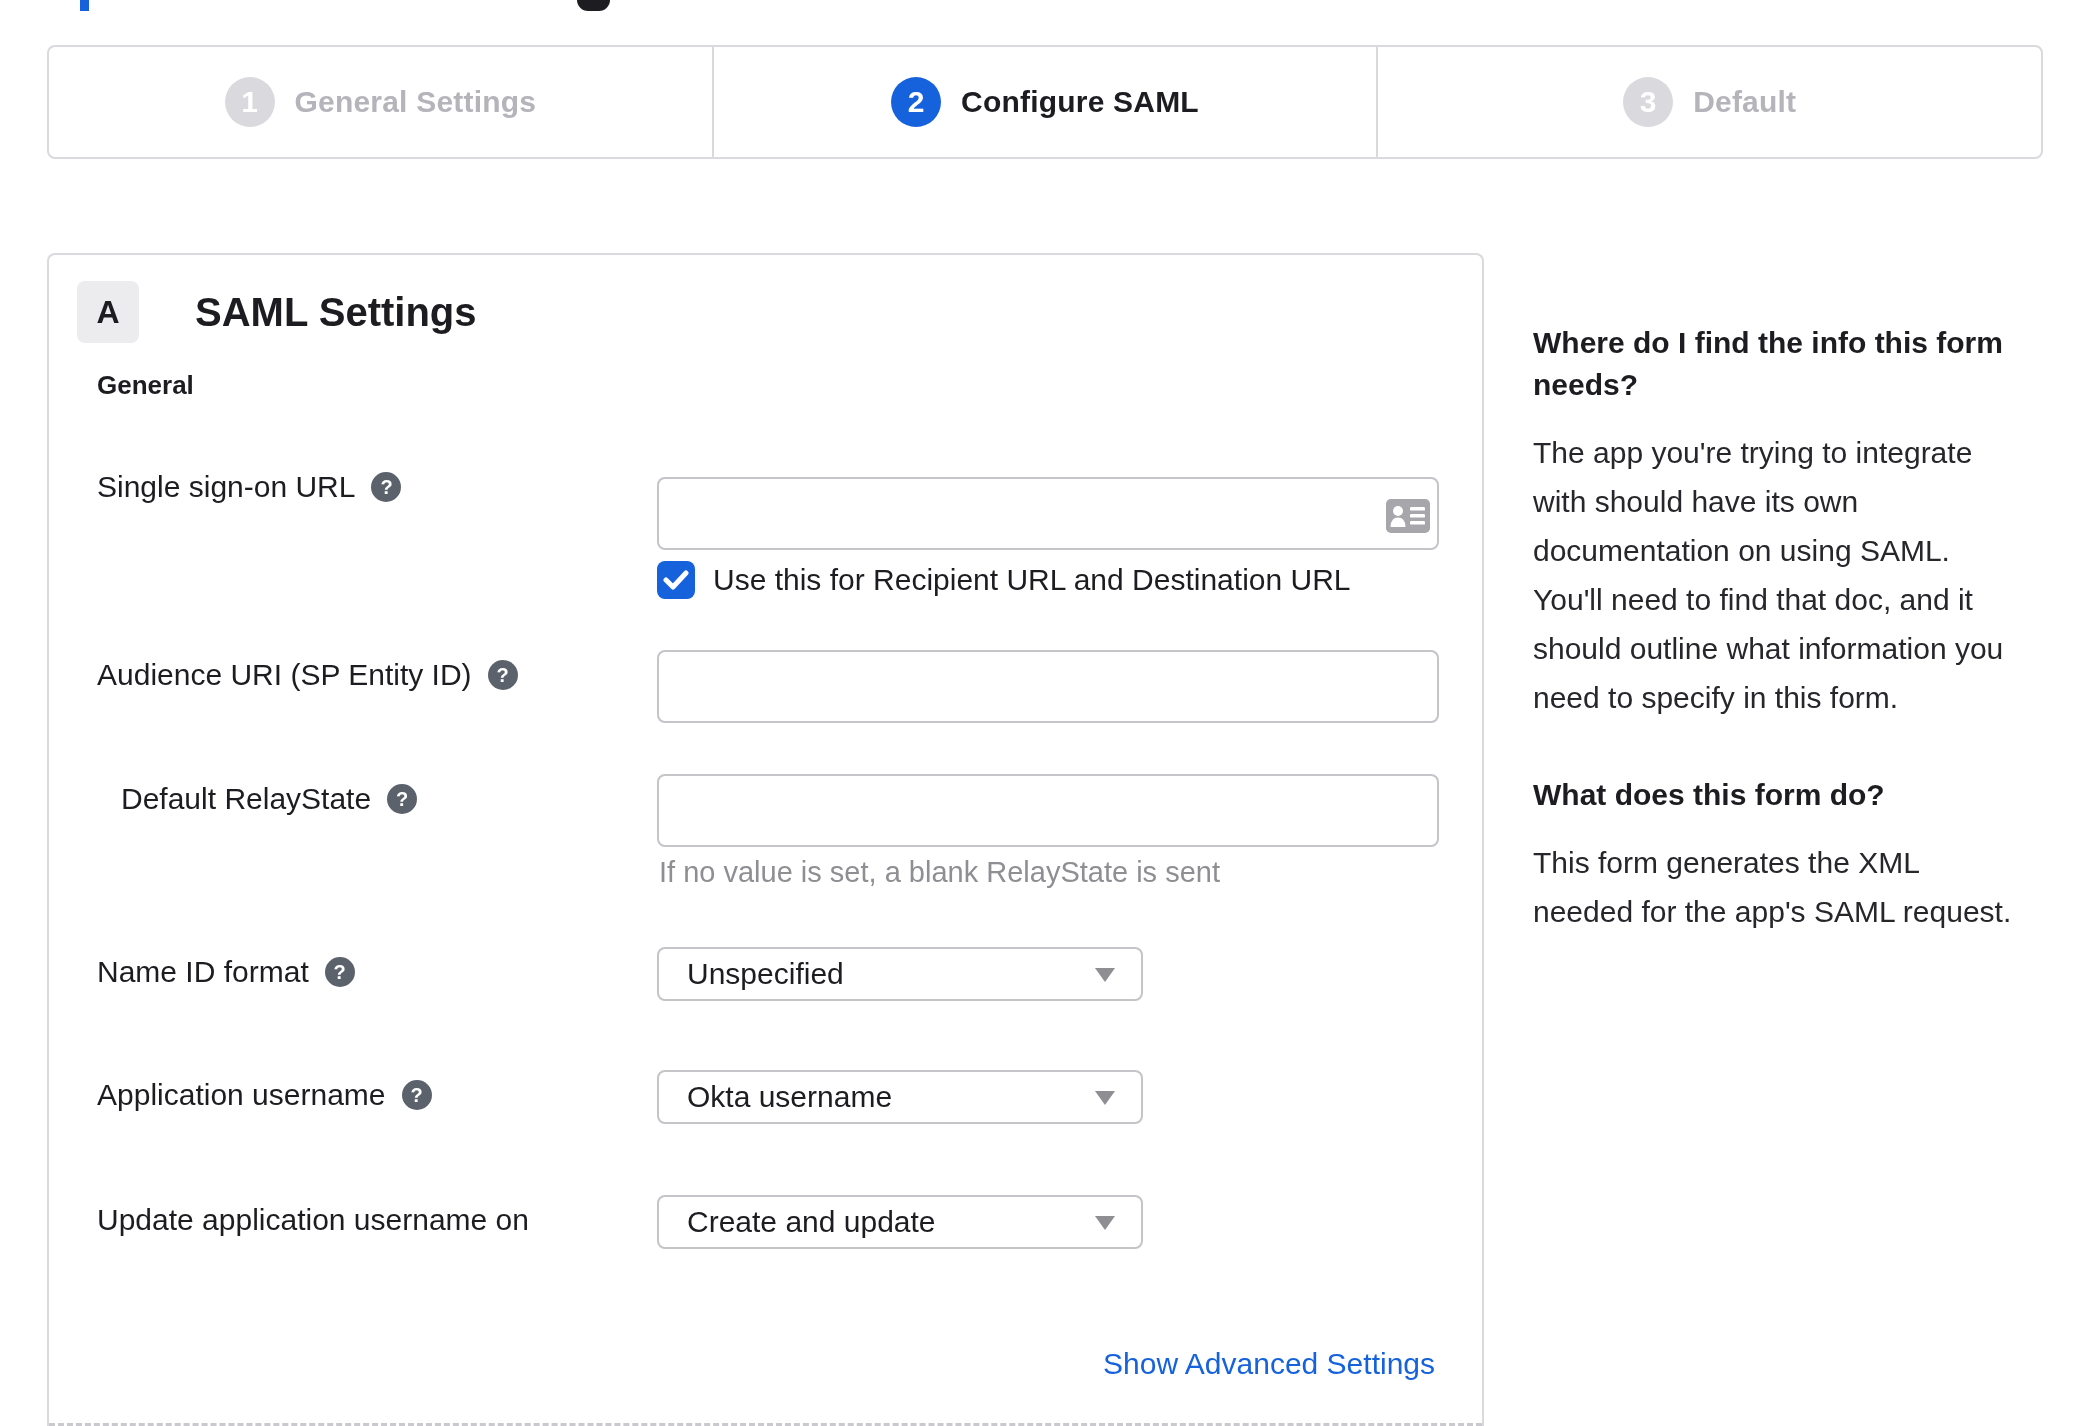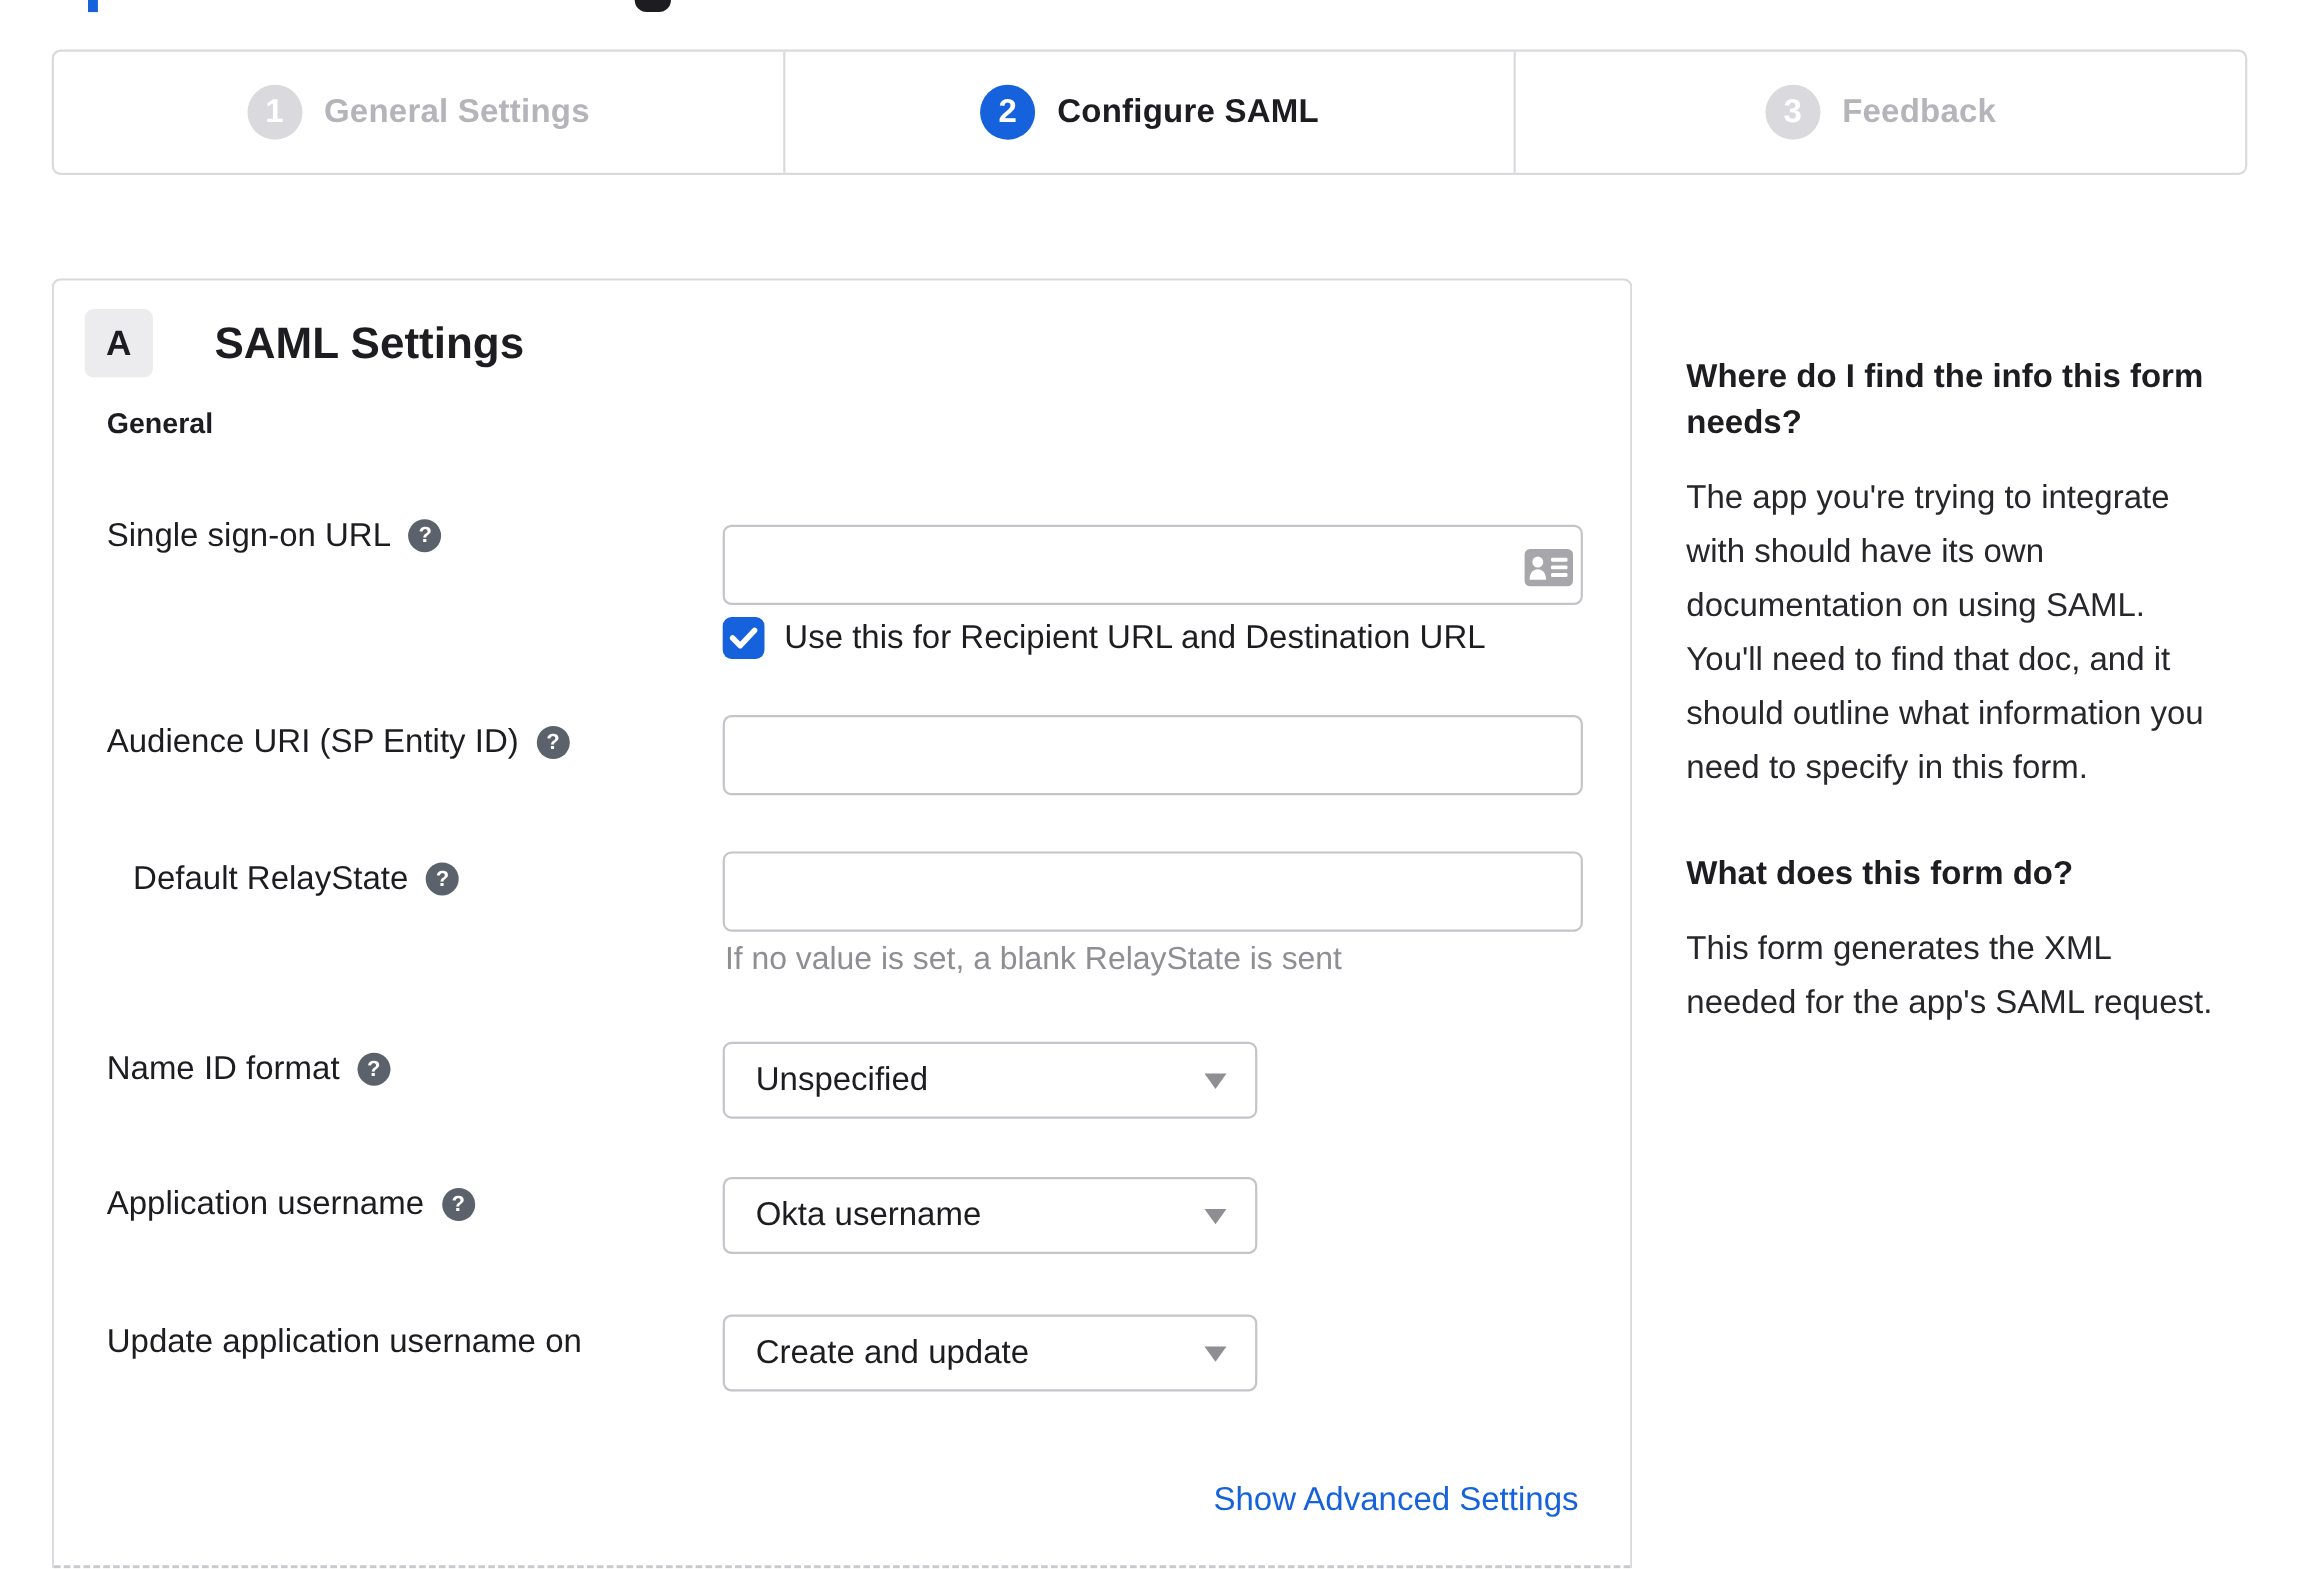--- a/index.html
+++ b/index.html
@@ -80,21 +80,21 @@
   .checkbox-row { position:absolute; left:608px; display:flex; align-items:center; gap:18px; }
   .checkbox {
     width:38px; height:38px; border-radius:8px; background:#1662dd;
     display:flex; align-items:center; justify-content:center; cursor:pointer; flex:none;
   }
   .checkbox-label { font-size:30px; color:#1d1d21; }
 
   .hint { position:absolute; left:610px; font-size:29px; color:#8e8e93; }
 
   .select {
-    position:absolute; left:608px; width:486px; height:70px;
+    position:absolute; left:608px; width:486px; height:54px;
     border:2px solid #c4c4c9; border-radius:8px; background:#ffffff;
     display:flex; align-items:center; padding-left:28px;
     font-size:30px; color:#1d1d21; cursor:pointer;
   }
   .select-caret {
     position:absolute; right:26px; top:50%; margin-top:-6px;
     width:0; height:0; border-left:10px solid transparent; border-right:10px solid transparent;
     border-top:14px solid #8e8e93;
   }
 
@@ -121,21 +121,21 @@
     <div class="step">
       <div class="step-circle">1</div>
       <div class="step-label">General Settings</div>
     </div>
     <div class="step active">
       <div class="step-circle">2</div>
       <div class="step-label">Configure SAML</div>
     </div>
     <div class="step">
       <div class="step-circle">3</div>
-      <div class="step-label">Feedback</div>
+      <div class="step-label">Default</div>
     </div>
   </div>
 
   <div class="card">
 
     <div class="section-head">
       <div class="section-badge">A</div>
       <div class="section-title">SAML Settings</div>
     </div>
 

